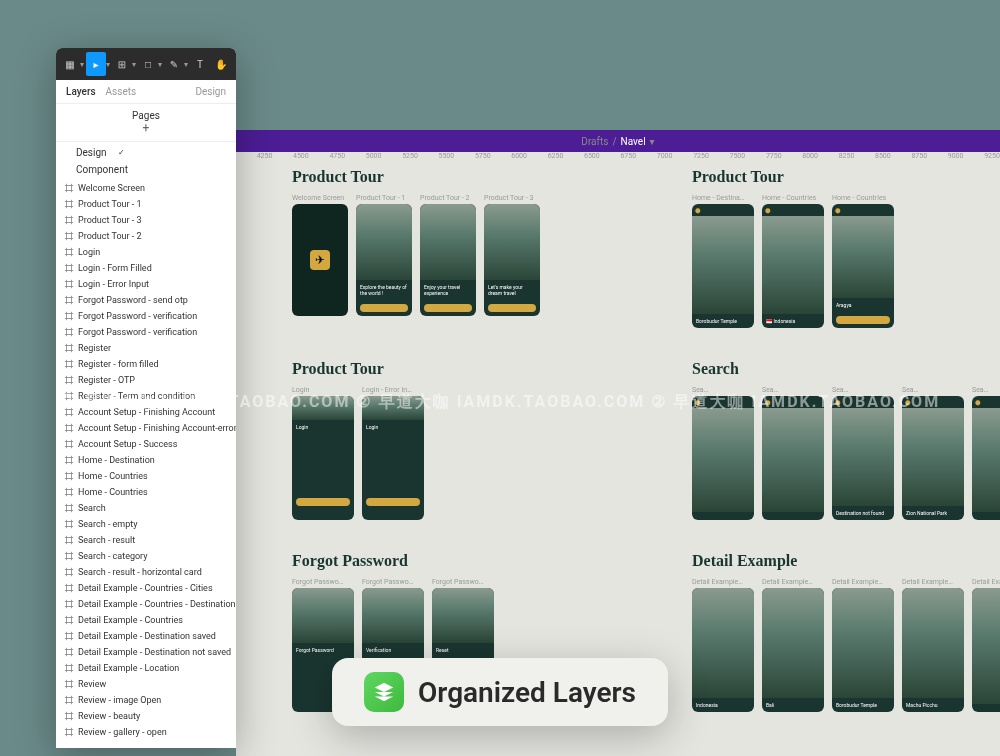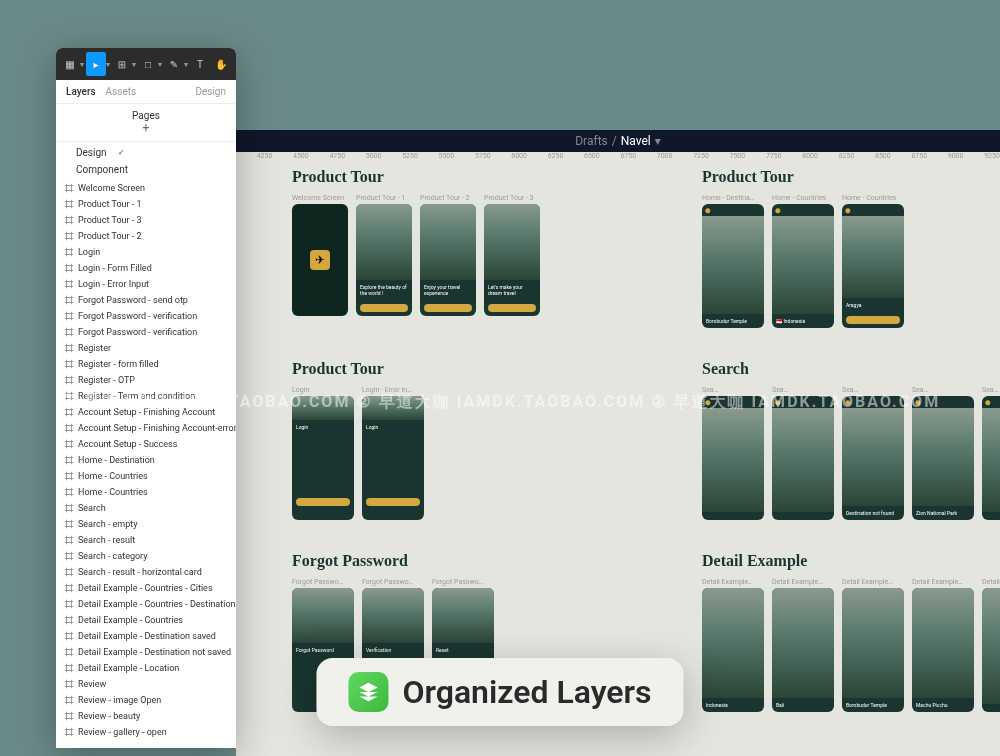--- a/index.html
+++ b/index.html
@@ -25,49 +25,49 @@
 .page-item { display: flex; align-items: center; padding: 3px 10px 3px 20px; font-size: 10px; color: #333; }
 .page-item.active::before { content: "✓"; position: absolute; left: 62px; font-size: 8px; }
 
 .layer-list { overflow-y: auto; }
 .layer-item { display: flex; align-items: center; padding: 3px 8px; font-size: 9px; color: #333; gap: 4px; white-space: nowrap; overflow: hidden; }
 .frame-icon { width: 10px; height: 10px; flex-shrink: 0; display: inline-flex; align-items: center; justify-content: center; }
 .frame-icon svg { width: 10px; height: 10px; }
 
 
 .canvas-bg { position: absolute; top: 130px; left: 236px; right: 0; bottom: 0; background: #e5e5e0; }
-.canvas-header { position: absolute; top: 130px; left: 236px; right: 0; height: 22px; background: #0f172a; display: flex; align-items: center; justify-content: center; font-size: 12px; color: #888; z-index: 2; }
+.canvas-header { position: absolute; top: 130px; left: 236px; right: 0; height: 22px; background: #4c1d95; display: flex; align-items: center; justify-content: center; font-size: 10px; color: #888; z-index: 2; }
 .breadcrumb { display: flex; gap: 4px; align-items: center; }
 .bc-current { color: #fff; }
 .ruler { position: absolute; top: 152px; left: 236px; right: 0; height: 12px; background: #e5e5e0; display: flex; z-index: 2; font-size: 7px; color: #999; }
 .ruler-tick { flex: 1; text-align: right; }
 
 .canvas-content { position: absolute; top: 168px; left: 248px; right: 0; bottom: 0; overflow: hidden; }
-.section-row { display: flex; gap: 50px; padding-left: 44px; }
+.section-row { display: flex; gap: 40px; padding-left: 44px; }
 .section-col { flex: 0 0 auto; }
 .section-title { font-size: 16px; font-weight: 700; color: #1a3530; margin-bottom: 8px; font-family: Georgia, serif; }
 
 .frames-row { display: flex; gap: 8px; }
 .frame-wrap { display: flex; flex-direction: column; gap: 2px; }
 .frame-label { font-size: 7px; color: #999; }
 .phone-frame { width: 56px; height: 112px; background: #1a3530; border-radius: 6px; position: relative; overflow: hidden; display: flex; flex-direction: column; }
 .phone-frame.lg { width: 62px; height: 124px; }
 .phone-img { flex: 1; background: linear-gradient(180deg, #5a7a6e 0%, #3a5548 60%, #1a3530 100%); position: relative; }
 .phone-img.mountains { background: linear-gradient(180deg, #8a9a8e 0%, #5a7a6e 40%, #2a4538 100%); }
 .phone-text { padding: 4px; font-size: 5px; color: #fff; line-height: 1.2; }
 .phone-btn { margin: 4px; height: 8px; background: #d4a840; border-radius: 4px; }
 .phone-header { padding: 3px; font-size: 5px; color: #d4a840; }
 .dark-frame { width: 56px; height: 112px; background: #0f2520; border-radius: 6px; display: flex; align-items: center; justify-content: center; }
 .logo-circle { width: 20px; height: 20px; border-radius: 4px; background: #d4a840; display: flex; align-items: center; justify-content: center; font-size: 12px; }
 
 
 .badge { position: absolute; bottom: 30px; left: 50%; transform: translateX(-50%); background: #f0f0ec; border-radius: 16px; padding: 14px 32px; display: flex; align-items: center; gap: 14px; box-shadow: 0 10px 40px rgba(0,0,0,0.25); z-index: 20; }
 .badge-icon { width: 40px; height: 40px; background: linear-gradient(135deg, #5ed85e, #3eb83e); border-radius: 10px; display: flex; align-items: center; justify-content: center; }
 .badge-icon svg { width: 22px; height: 22px; }
-.badge-text { font-size: 32px; font-weight: 600; color: #2a2a2a; }
+.badge-text { font-size: 28px; font-weight: 600; color: #2a2a2a; }
 
 .watermark { position: absolute; top: 392px; left: 0; right: 0; text-align: center; font-size: 16px; color: rgba(255,255,255,0.5); font-weight: 700; letter-spacing: 2px; z-index: 15; pointer-events: none; white-space: nowrap; overflow: hidden; }
 </style>
 </head>
 <body>
 
 <div class="figma-window">
   <div class="figma-toolbar">
     <div class="tb-btn">▦</div>
     <div class="tb-dropdown">▾</div>

